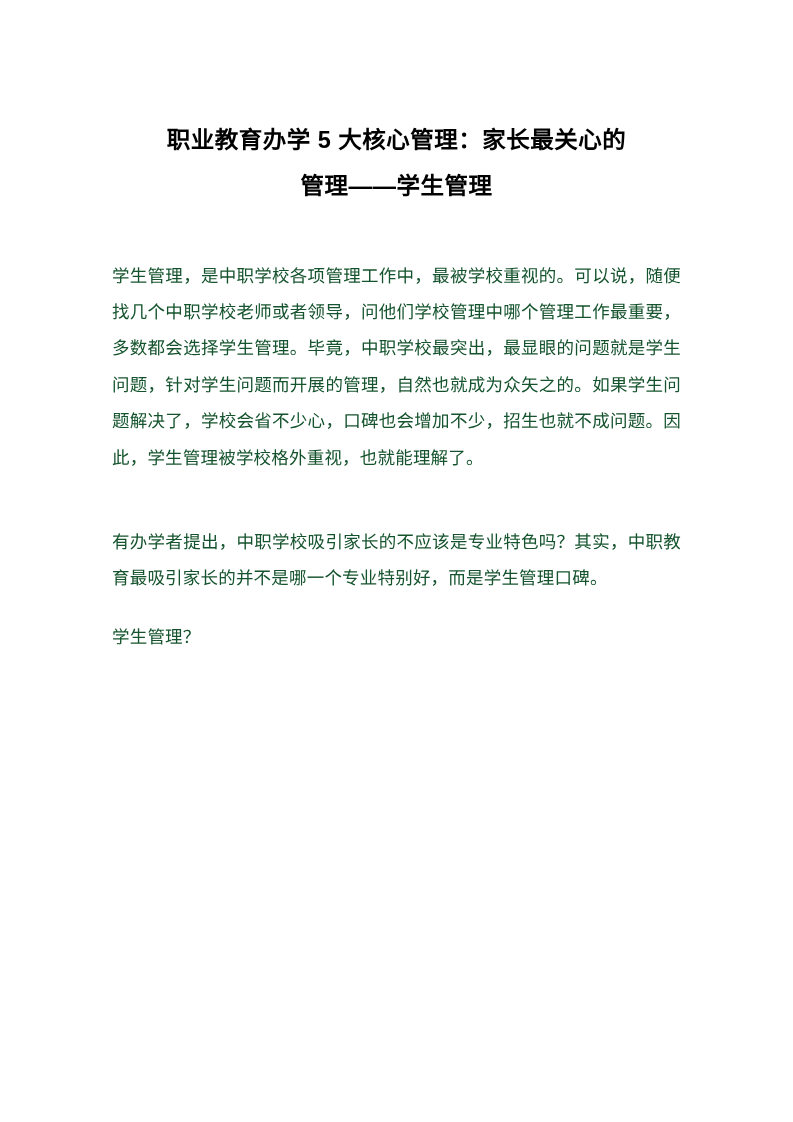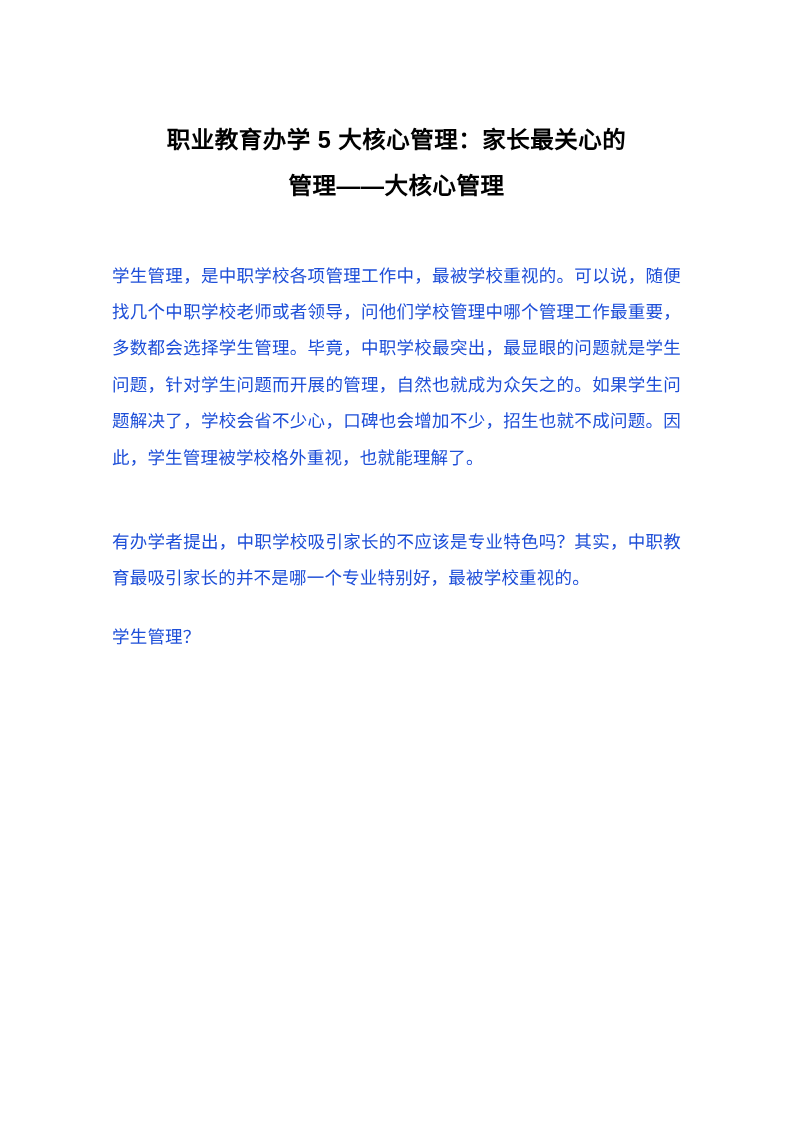--- a/index.html
+++ b/index.html
@@ -33,44 +33,44 @@
   }
   .doc-title .line {
     display: block;
   }
   .body-block {
     font-size: 17.5px;
     line-height: 2.08;
     text-align: justify;
     text-justify: inter-ideograph;
     letter-spacing: 0.2px;
-    color: #1d4ed8;
+    color: #14532d;
     margin: 0;
   }
   .spacer-lg { height: 48px; }
   .spacer-sm { height: 22px; }
   .first-gap { height: 42px; }
 </style>
 </head>
 <body>
 
 <div class="page">
 
   <h1 class="doc-title">
     <span class="line">职业教育办学 5 大核心管理：家长最关心的</span>
-    <span class="line">管理——大核心管理</span>
+    <span class="line">管理——学生管理</span>
   </h1>
 
   <div class="first-gap"></div>
 
   <p class="body-block">学生管理，是中职学校各项管理工作中，最被学校重视的。可以说，随便找几个中职学校老师或者领导，问他们学校管理中哪个管理工作最重要，多数都会选择学生管理。毕竟，中职学校最突出，最显眼的问题就是学生问题，针对学生问题而开展的管理，自然也就成为众矢之的。如果学生问题解决了，学校会省不少心，口碑也会增加不少，招生也就不成问题。因此，学生管理被学校格外重视，也就能理解了。</p>
 
   <div class="spacer-lg"></div>
 
-  <p class="body-block">有办学者提出，中职学校吸引家长的不应该是专业特色吗？其实，中职教育最吸引家长的并不是哪一个专业特别好，最被学校重视的。</p>
+  <p class="body-block">有办学者提出，中职学校吸引家长的不应该是专业特色吗？其实，中职教育最吸引家长的并不是哪一个专业特别好，而是学生管理口碑。</p>
 
   <div class="spacer-sm"></div>
 
   <p class="body-block">学生管理？</p>
 
   <div class="spacer-sm"></div>
 
 
 </div>
 

